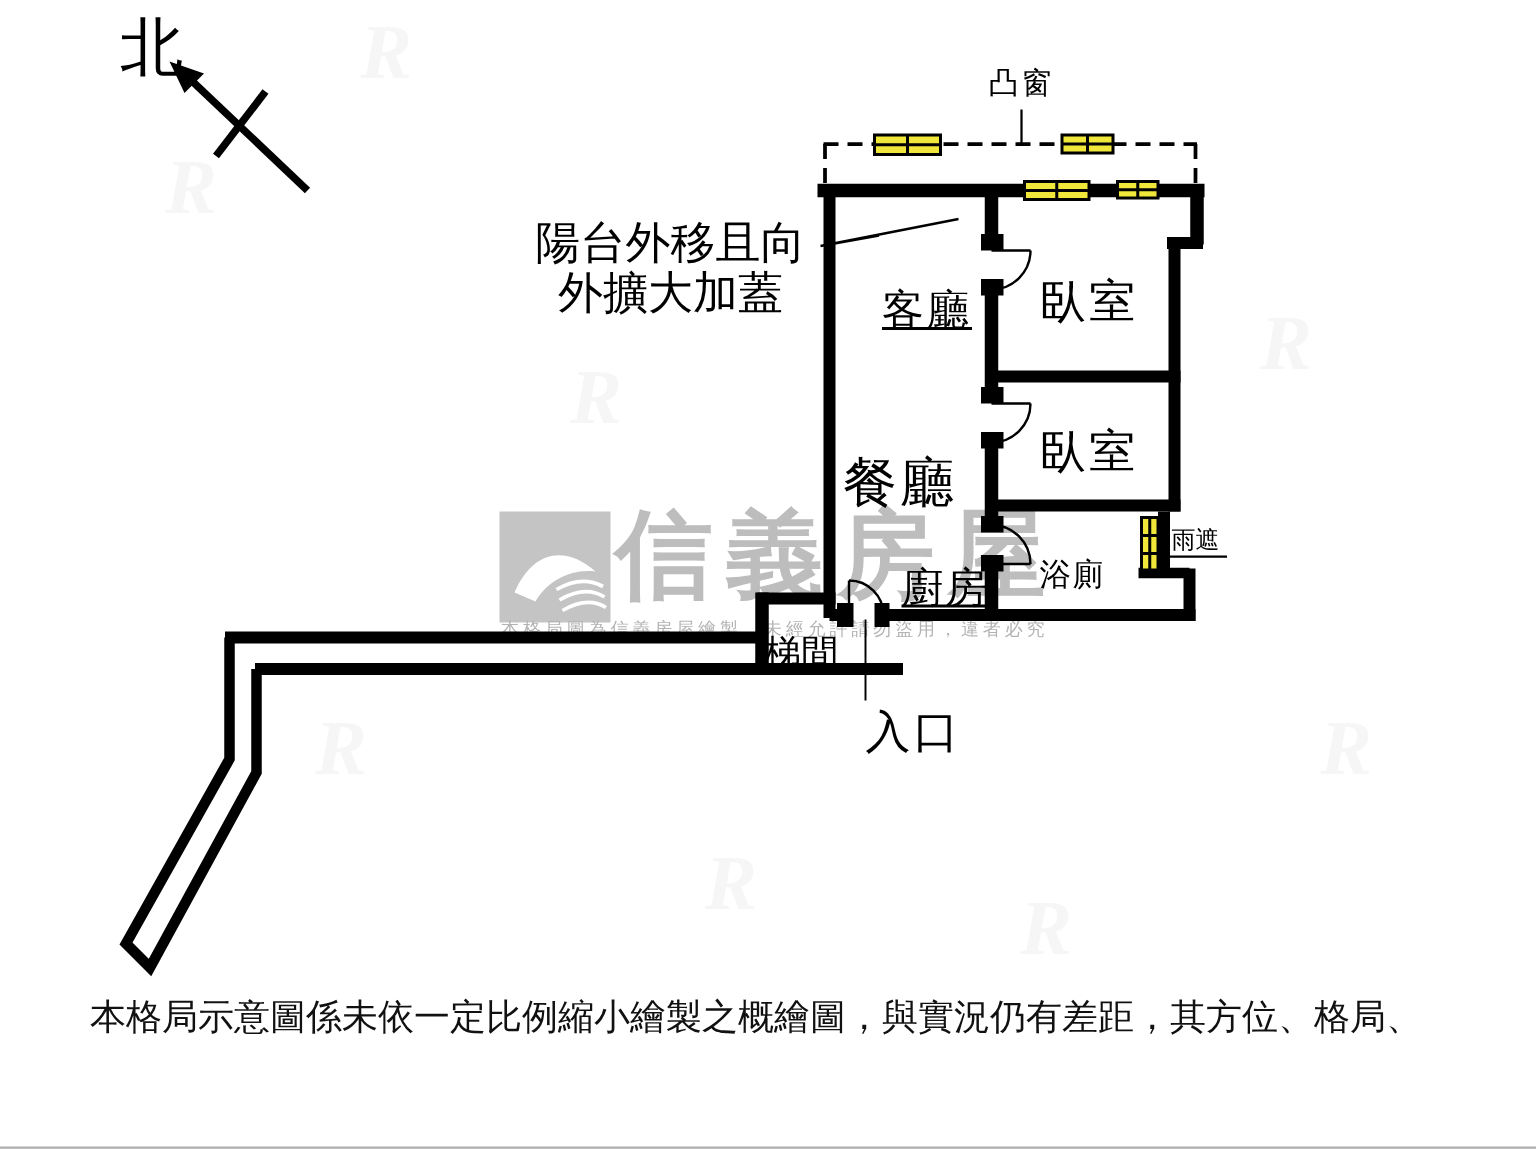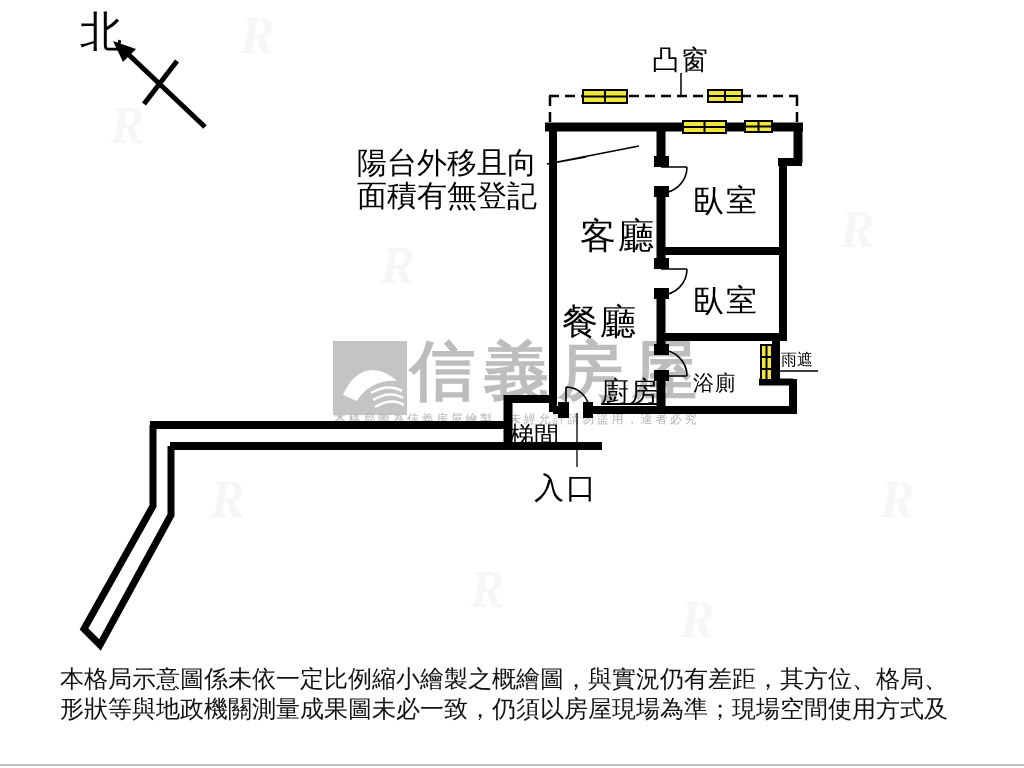--- a/index.html
+++ b/index.html
@@ -10,31 +10,31 @@
            opacity:.55;user-select:none;}
   
   #wm-logo{position:absolute;left:333px;top:341px;width:74px;height:74px;background:#c4c4c4;}
   #wm-brand{position:absolute;left:410px;top:336px;font-size:65px;font-weight:bold;
             color:#bdbdbd;letter-spacing:9px;white-space:nowrap;line-height:1.1;}
   #wm-notice{position:absolute;left:334px;top:411px;font-size:12px;color:#b3b3b3;
              letter-spacing:2.6px;white-space:nowrap;}
   
   .plan-label{position:absolute;color:#000;white-space:nowrap;transform:translateX(-50%);}
   .lbl-north{left:101px;top:4px;font-size:42px;}
-  .lbl-bay{left:681px;top:42px;font-size:27px;letter-spacing:2px;font-family:Liberation Serif, serif;}
+  .lbl-bay{left:681px;top:42px;font-size:20px;letter-spacing:2px;font-family:Liberation Serif, serif;}
   .lbl-balcony{left:447px;top:146px;font-size:30px;line-height:33px;text-align:center;}
-  .lbl-living{left:618px;top:212px;font-size:36px;letter-spacing:2px;}
+  .lbl-living{left:618px;top:188px;font-size:28px;letter-spacing:2px;text-decoration:underline;}
   .lbl-bed1{left:726px;top:180px;font-size:31px;letter-spacing:2px;}
   .lbl-bed2{left:726px;top:280px;font-size:31px;letter-spacing:2px;}
   .lbl-dining{left:600px;top:298px;font-size:36px;letter-spacing:2px;}
   .lbl-kitchen{left:630px;top:373px;font-size:28px;letter-spacing:1px;text-decoration:underline;}
   .lbl-bath{left:715px;top:369px;font-size:21px;letter-spacing:1px;text-align:right;}
   .lbl-rain{left:797px;top:350px;font-size:16px;}
   .lbl-stair{left:534px;top:419px;font-size:25px;font-family:Liberation Serif, serif;}
-  .lbl-entry{left:566px;top:468px;font-size:30px;letter-spacing:2px;}
+  .lbl-entry{left:609px;top:468px;font-size:30px;letter-spacing:2px;}
   
   #disclaimer{position:absolute;left:60px;top:665px;width:950px;font-size:24px;
               line-height:29.5px;color:#111;}
   #disclaimer div{white-space:nowrap;}
   svg{position:absolute;left:0;top:0;}
   .z1{z-index:1}.z2{z-index:2}.z3{z-index:3}.z4{z-index:4}
 </style>
 </head>
 <body>
 
@@ -160,31 +160,30 @@
     </g>
 
     <line x1="0" y1="765" x2="1024" y2="765" stroke="#adadad" stroke-width="1.5"></line>
   </svg>
 
   <div class="z4">
     <div class="plan-label lbl-north">北</div>
     <div class="plan-label lbl-bay">凸窗</div>
     <div class="plan-label lbl-balcony">
       <div>陽台外移且向</div>
-      <div>面積有無登記</div>
+      <div>外擴大加蓋</div>
     </div>
     <div class="plan-label lbl-living">客廳</div>
     <div class="plan-label lbl-bed1">臥室</div>
     <div class="plan-label lbl-bed2">臥室</div>
     <div class="plan-label lbl-dining">餐廳</div>
     <div class="plan-label lbl-kitchen">廚房</div>
     <div class="plan-label lbl-bath">浴廁</div>
     <div class="plan-label lbl-rain">雨遮</div>
     <div class="plan-label lbl-stair">梯間</div>
     <div class="plan-label lbl-entry">入口</div>
 
     <div id="disclaimer">
       <div>本格局示意圖係未依一定比例縮小繪製之概繪圖，與實況仍有差距，其方位、格局、</div>
-      <div>形狀等與地政機關測量成果圖未必一致，仍須以房屋現場為準；現場空間使用方式及</div>
     </div>
   </div>
 
 </div>
 
 </body></html>

